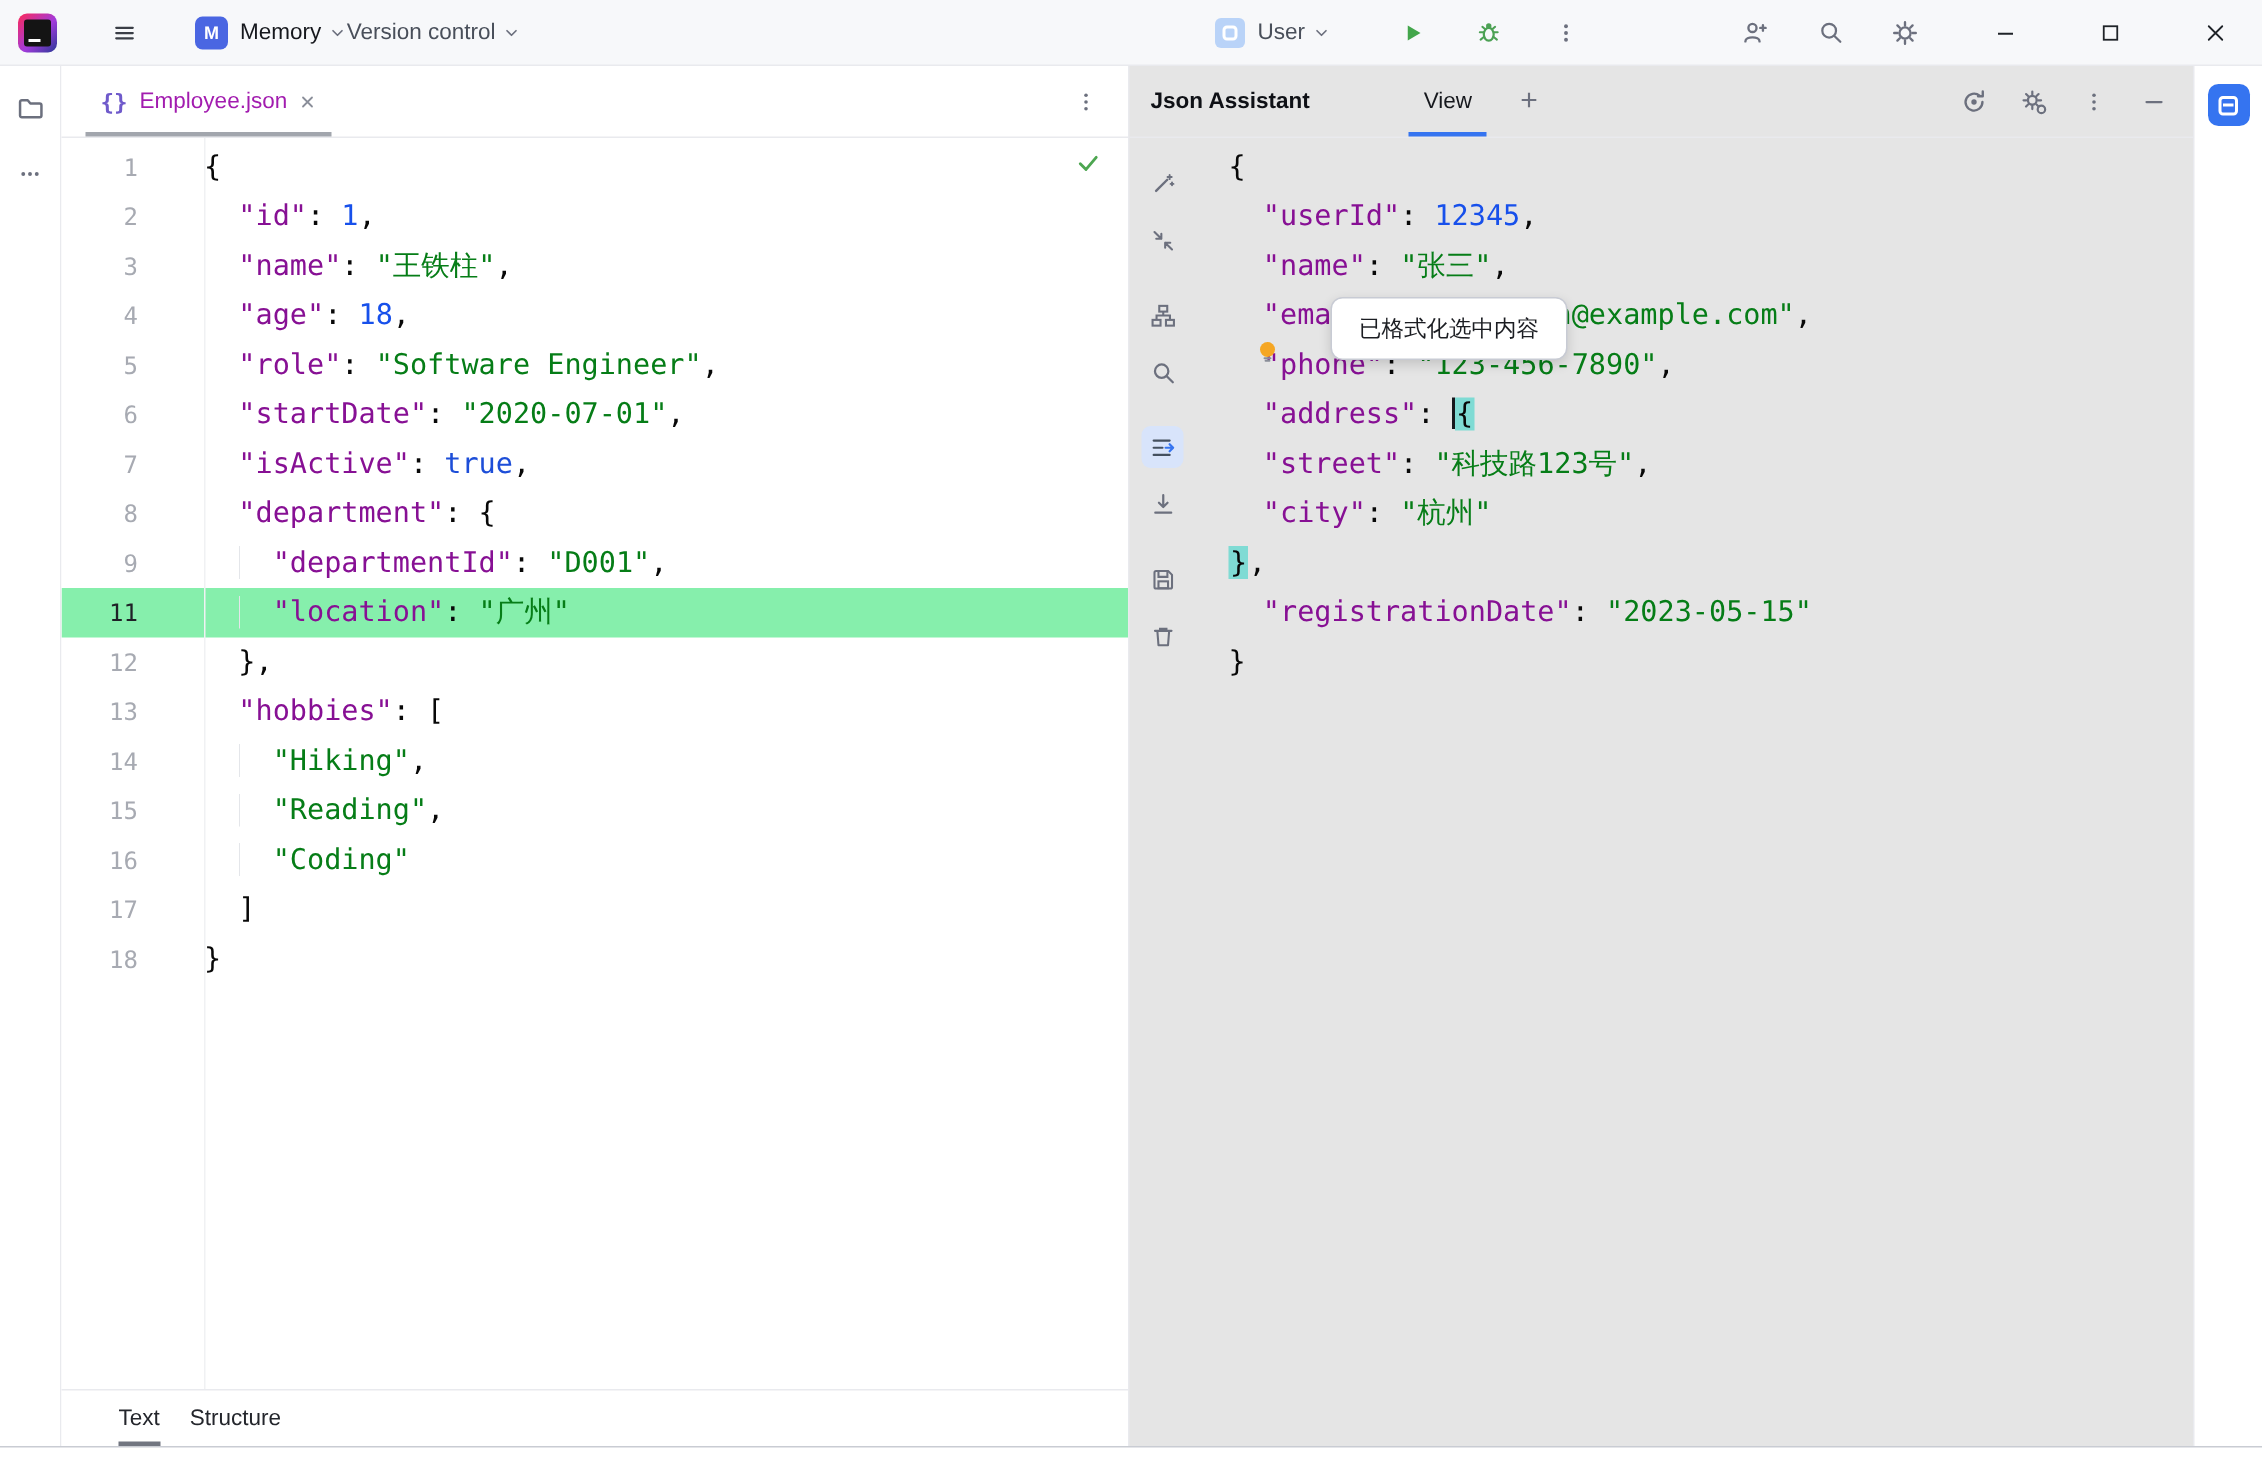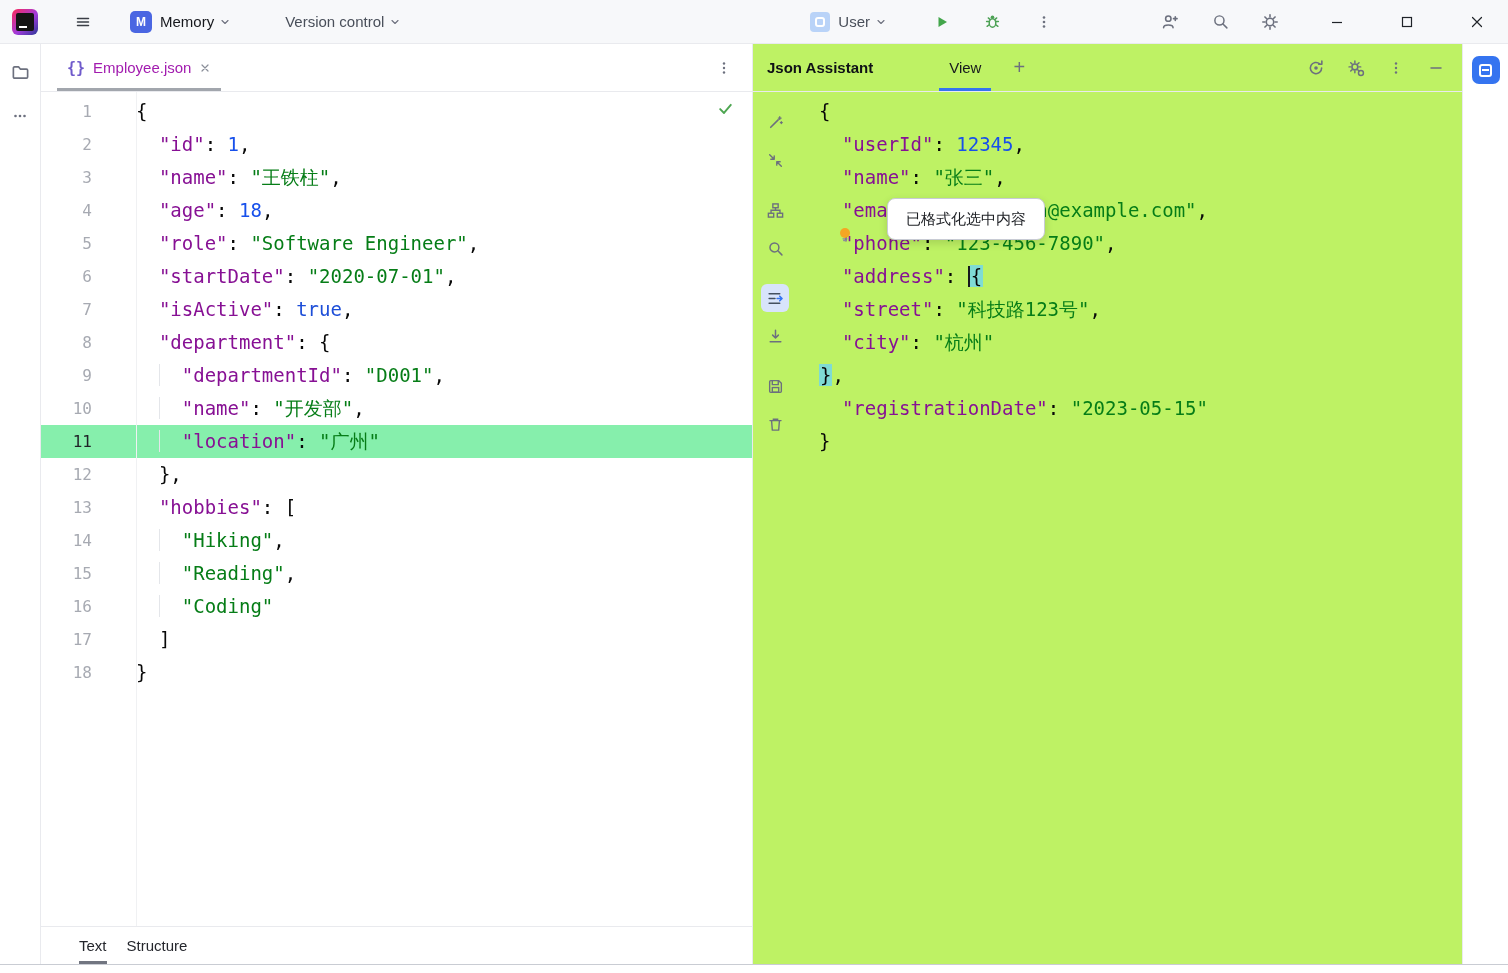--- a/index.html
+++ b/index.html
@@ -57,21 +57,21 @@
   .hl{background:#7fdbd4;padding:0 1px}
   .tok-caret{display:inline-block;width:2px;height:21px;background:#16181d;vertical-align:middle;position:relative;top:-1px}
   .inspect-check{position:absolute;top:8px;right:18px}
 
   .breadcrumb-bar{height:34px;flex:none;border-top:1px solid #e9eaee;display:flex;align-items:center;padding-left:18px;gap:8px;color:#6a6e79}
   .tool-tabs{height:38px;flex:none;border-top:1px solid #e9eaee;display:flex;align-items:stretch;padding-left:38px;gap:20px}
   .tool-tab{display:flex;align-items:center;padding-top:3px;border-bottom:3px solid transparent;color:#24262c}
   .tool-tab.selected{border-bottom-color:#717580}
 
   
-  .right-pane{flex:1;min-width:0;border-left:1px solid #e9eaee;display:flex;flex-direction:column;background:#bef264}
+  .right-pane{flex:1;min-width:0;border-left:1px solid #e9eaee;display:flex;flex-direction:column;background:#e5e5e5}
   .panel-header{height:48px;flex:none;border-bottom:1px solid #e9eaee;display:flex;align-items:stretch;padding:0 12px 0 14px}
   .panel-title{align-self:center;font-weight:700;color:#0f1116}
   .view-tab{margin-left:66px;display:flex;align-items:center;padding:3px 10px 0 10px;border-bottom:3px solid #3574f0;color:#16181d}
   .add-tab{align-self:center;margin-left:14px;color:#6c707e;font-size:20px;width:28px;height:28px;display:flex;align-items:center;justify-content:center;border-radius:6px}
   .header-icons{margin-left:auto;display:flex;align-items:center;gap:12px}
 
   .panel-body{flex:1;min-height:0;display:flex;position:relative}
   .panel-toolbar{width:44px;flex:none;display:flex;flex-direction:column;align-items:center;padding-top:16px}
   .panel-toolbar .icon-btn{margin-bottom:10px}
   .panel-toolbar .group-gap{margin-bottom:22px}
@@ -102,21 +102,21 @@
     </div>
 
     <div class="widget" style="margin-left:33px">
       <div class="proj-badge">M</div>
       <span class="proj-name">Memory</span>
       <svg width="12" height="12" viewBox="0 0 16 16" style="margin-left:5px">
         <path d="M4 6l4 4 4-4" stroke="#6c707e" stroke-width="1.5" fill="none" stroke-linecap="round" stroke-linejoin="round"></path>
       </svg>
     </div>
 
-    <div class="widget" style="margin-left:54px">
+    <div class="widget" style="">
       <span class="muted">Version control</span>
       <svg width="12" height="12" viewBox="0 0 16 16" style="margin-left:5px">
         <path d="M4 6l4 4 4-4" stroke="#6c707e" stroke-width="1.5" fill="none" stroke-linecap="round" stroke-linejoin="round"></path>
       </svg>
     </div>
 
     <div class="spacer"></div>
 
     <div class="widget">
       <span class="user-chip">
@@ -227,21 +227,20 @@
       <div class="code-area">
           <div class="code-line"><span class="ln">1</span><span class="code-text"><span class="tok-p">{</span></span></div>
           <div class="code-line"><span class="ln">2</span><span class="code-text"><span class="tok-p">  </span><span class="tok-k">"id"</span><span class="tok-p">: </span><span class="tok-n">1</span><span class="tok-p">,</span></span></div>
           <div class="code-line"><span class="ln">3</span><span class="code-text"><span class="tok-p">  </span><span class="tok-k">"name"</span><span class="tok-p">: </span><span class="tok-s">"王铁柱"</span><span class="tok-p">,</span></span></div>
           <div class="code-line"><span class="ln">4</span><span class="code-text"><span class="tok-p">  </span><span class="tok-k">"age"</span><span class="tok-p">: </span><span class="tok-n">18</span><span class="tok-p">,</span></span></div>
           <div class="code-line"><span class="ln">5</span><span class="code-text"><span class="tok-p">  </span><span class="tok-k">"role"</span><span class="tok-p">: </span><span class="tok-s">"Software Engineer"</span><span class="tok-p">,</span></span></div>
           <div class="code-line"><span class="ln">6</span><span class="code-text"><span class="tok-p">  </span><span class="tok-k">"startDate"</span><span class="tok-p">: </span><span class="tok-s">"2020-07-01"</span><span class="tok-p">,</span></span></div>
           <div class="code-line"><span class="ln">7</span><span class="code-text"><span class="tok-p">  </span><span class="tok-k">"isActive"</span><span class="tok-p">: </span><span class="tok-b">true</span><span class="tok-p">,</span></span></div>
           <div class="code-line"><span class="ln">8</span><span class="code-text"><span class="tok-p">  </span><span class="tok-k">"department"</span><span class="tok-p">: </span><span class="tok-p">{</span></span></div>
           <div class="code-line"><span class="ln">9</span><span class="code-text"><span class="tok-p">  </span><span class="tok-g">  </span><span class="tok-k">"departmentId"</span><span class="tok-p">: </span><span class="tok-s">"D001"</span><span class="tok-p">,</span></span></div>
-          <div class="code-line"><span class="ln">10</span><span class="code-text"><span class="tok-p">  </span><span class="tok-g">  </span><span class="tok-k">"name"</span><span class="tok-p">: </span><span class="tok-s">"开发部"</span><span class="tok-p">,</span></span></div>
           <div class="code-line current"><span class="ln">11</span><span class="code-text"><span class="tok-p">  </span><span class="tok-g">  </span><span class="tok-k">"location"</span><span class="tok-p">: </span><span class="tok-s">"广州"</span></span></div>
           <div class="code-line"><span class="ln">12</span><span class="code-text"><span class="tok-p">  </span><span class="tok-p">},</span></span></div>
           <div class="code-line"><span class="ln">13</span><span class="code-text"><span class="tok-p">  </span><span class="tok-k">"hobbies"</span><span class="tok-p">: </span><span class="tok-p">[</span></span></div>
           <div class="code-line"><span class="ln">14</span><span class="code-text"><span class="tok-p">  </span><span class="tok-g">  </span><span class="tok-s">"Hiking"</span><span class="tok-p">,</span></span></div>
           <div class="code-line"><span class="ln">15</span><span class="code-text"><span class="tok-p">  </span><span class="tok-g">  </span><span class="tok-s">"Reading"</span><span class="tok-p">,</span></span></div>
           <div class="code-line"><span class="ln">16</span><span class="code-text"><span class="tok-p">  </span><span class="tok-g">  </span><span class="tok-s">"Coding"</span></span></div>
           <div class="code-line"><span class="ln">17</span><span class="code-text"><span class="tok-p">  </span><span class="tok-p">]</span></span></div>
           <div class="code-line"><span class="ln">18</span><span class="code-text"><span class="tok-p">}</span></span></div>
           <div class="inspect-check">
             <svg width="17" height="17" viewBox="0 0 16 16">

